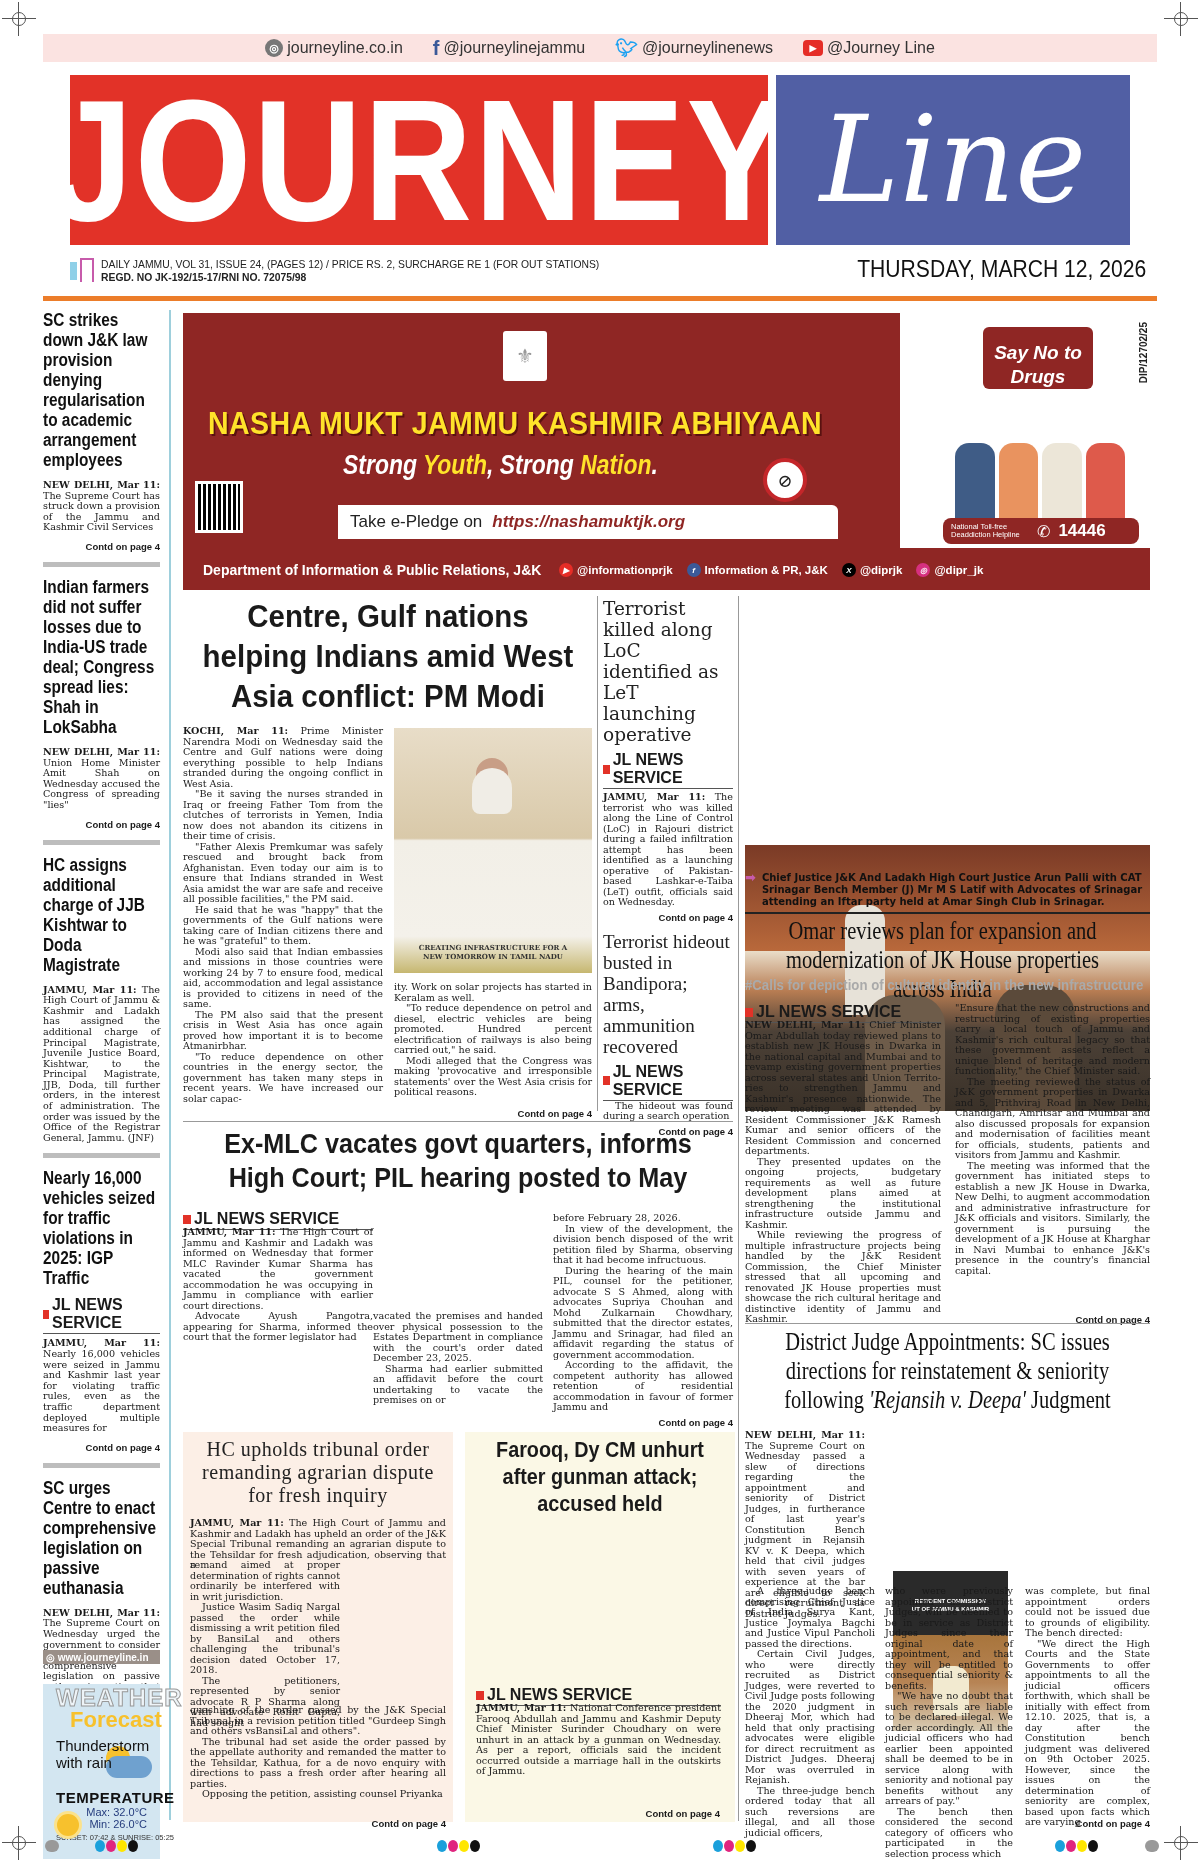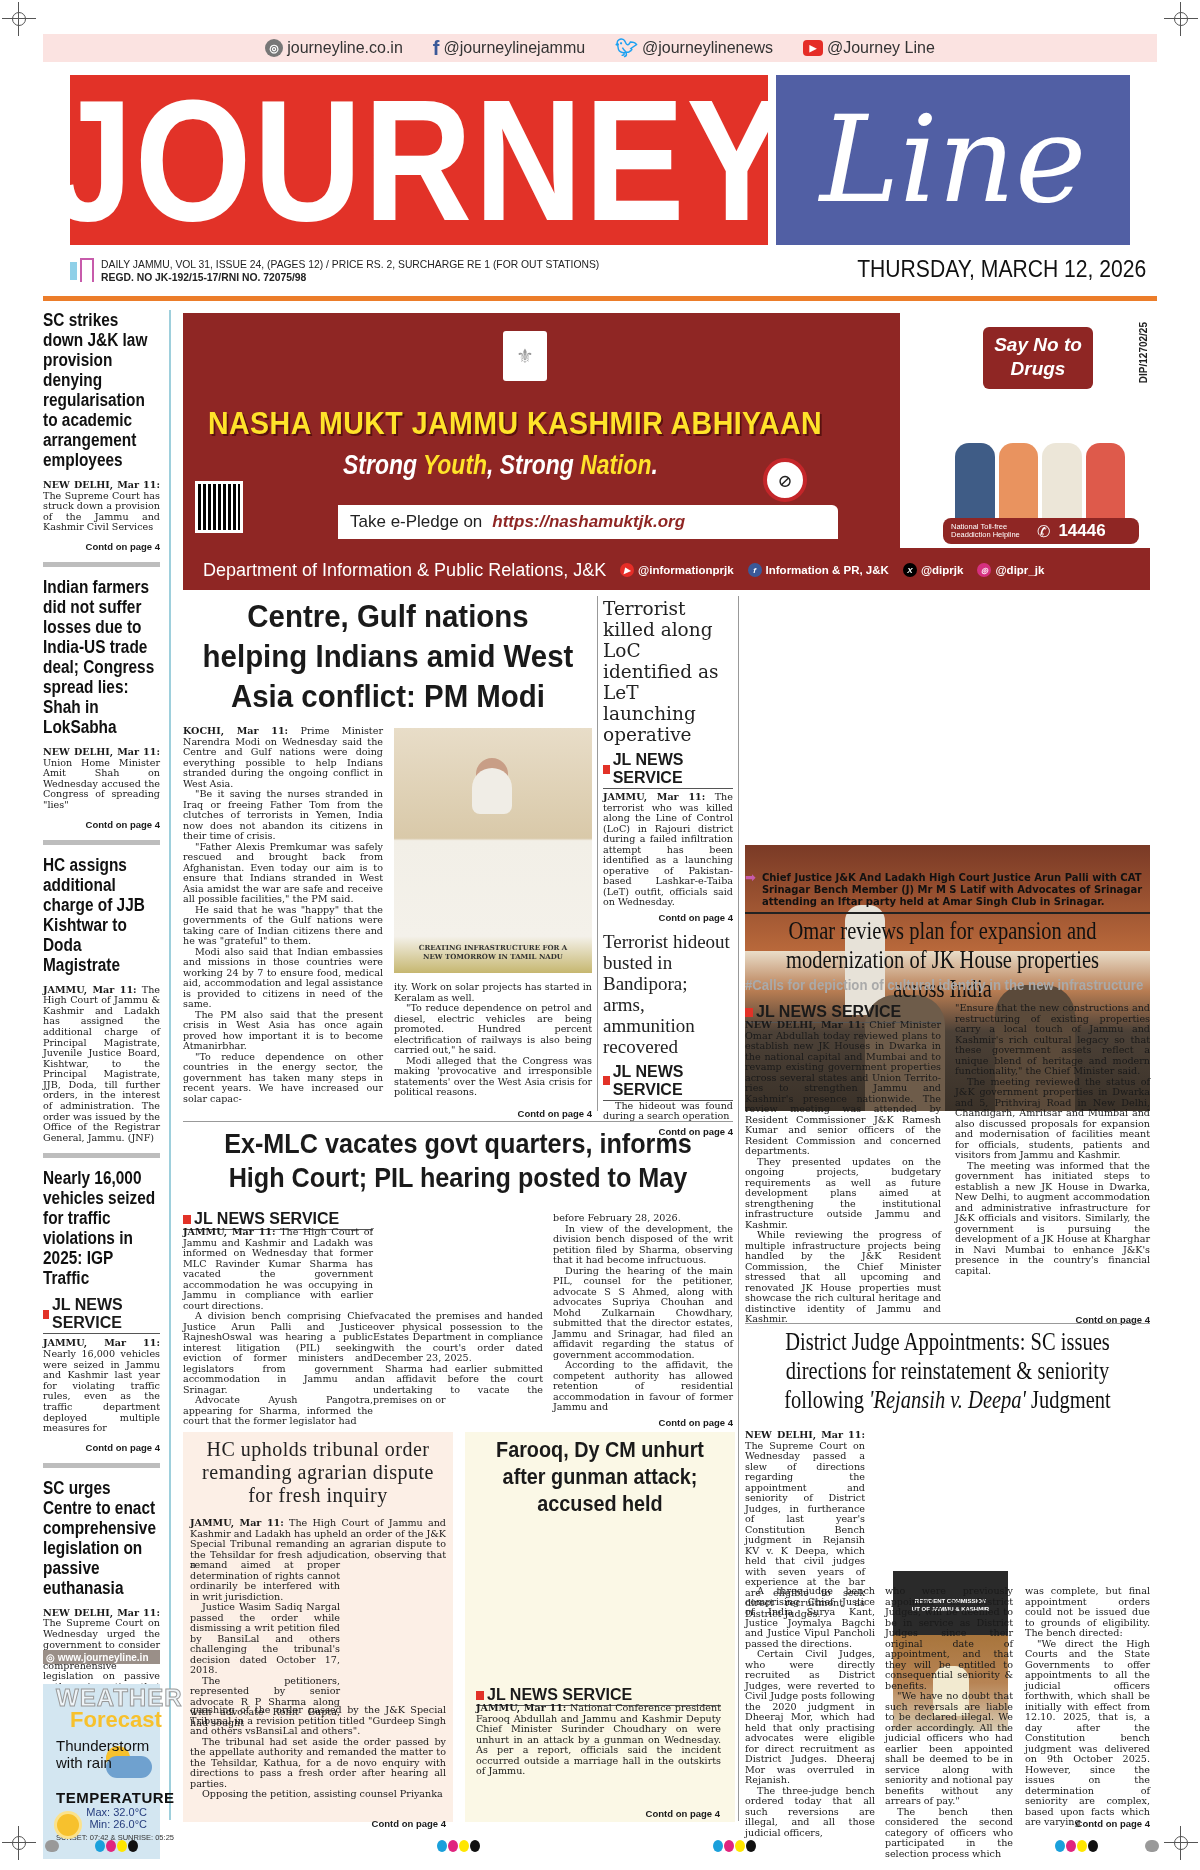--- a/index.html
+++ b/index.html
@@ -59,28 +59,28 @@
   .ad { left: 183px; top: 313px; width: 967px; height: 277px; background: #8f2624; overflow: hidden; }
   .ad-white { position: absolute; right: 0; top: 0; width: 250px; height: 235px; background: #fff; border-radius: 0 0 0 0; }
   .ad-emblem { position: absolute; left: 320px; top: 18px; width: 44px; height: 50px; background: #fff; border-radius: 3px; display: flex; align-items: center; justify-content: center; font-size: 20px; color: #999; }
   .ad-title { position: absolute; left: 25px; top: 93px; font-family: "Liberation Sans", sans-serif; font-weight: 900; font-size: 31px; color: #ffe32a; letter-spacing: 0.5px; transform: scaleX(0.92); transform-origin: left; white-space: nowrap; text-shadow: 2px 2px 0 #5a1110; }
   .ad-sub { position: absolute; left: 160px; top: 137px; font-family: "Liberation Sans", sans-serif; font-weight: bold; font-style: italic; font-size: 27px; color: #fff; transform: scaleX(0.85); transform-origin: left; white-space: nowrap; }
   .ad-sub .y { color: #ffe32a; }
   .ad-qr { position: absolute; left: 12px; top: 168px; width: 48px; height: 52px; background: repeating-linear-gradient(90deg,#000 0 3px,#fff 3px 5px), #fff; border: 3px solid #fff; }
   .ad-pledge { position: absolute; left: 155px; top: 192px; width: 500px; height: 34px; background: #fff; border-radius: 0 6px 0 0; font-family: "Liberation Sans", sans-serif; font-size: 17px; display: flex; align-items: center; padding-left: 12px; gap: 10px; color: #222; }
   .ad-pledge b { color: #8f2624; font-style: italic; }
   .ad-nosign { position: absolute; left: 580px; top: 145px; width: 44px; height: 44px; border-radius: 50%; border: 4px solid #c4262a; background: #fff; color: #222; display: flex; align-items: center; justify-content: center; font-size: 18px; }
-  .ad-sayno { position: absolute; left: 800px; top: 14px; width: 110px; height: 62px; background: #8f2624; border-radius: 6px; color: #fff; font-family: "Liberation Sans", sans-serif; font-weight: bold; font-style: italic; font-size: 19px; text-align: center; line-height: 24px; padding-top: 6px; }
+  .ad-sayno { position: absolute; left: 800px; top: 14px; width: 110px; height: 62px; background: #8f2624; border-radius: 6px; color: #fff; font-family: "Liberation Sans", sans-serif; font-weight: bold; font-style: italic; font-size: 19px; text-align: center; line-height: 24px; padding-top: 14px; }
   .ad-people { position: absolute; left: 772px; top: 90px; width: 170px; height: 120px; display: flex; align-items: flex-end; gap: 4px; }
   .ad-people div { flex: 1; height: 80px; border-radius: 14px 14px 0 0; }
   .ad-helpline { position: absolute; left: 760px; top: 205px; width: 196px; height: 26px; background: #8f2624; border-radius: 8px; color: #fff; font-family: "Liberation Sans", sans-serif; display: flex; align-items: center; padding: 0 8px; gap: 8px; }
   .ad-helpline small { font-size: 7.5px; line-height: 8px; width: 78px; }
   .ad-helpline b { font-size: 17px; }
   .ad-foot { position: absolute; left: 0; bottom: 0; width: 100%; height: 40px; display: flex; align-items: center; font-family: "Liberation Sans", sans-serif; color: #fff; }
-  .ad-dept { font-weight: normal; font-size: 18px; padding-left: 20px; width: 437px; }
+  .ad-dept { font-weight: bold; font-size: 14px; padding-left: 20px; width: 376px; }
   .ad-handles { display: flex; gap: 14px; font-size: 11.5px; font-weight: bold; align-items: center; }
   .ad-handles span { display: inline-flex; align-items: center; gap: 4px; }
   .hb { width: 14px; height: 14px; border-radius: 50%; display: inline-flex; align-items: center; justify-content: center; font-size: 8px; color: #fff; }
   .dip { position: absolute; left: 1138px; top: 322px; font-family: "Liberation Sans", sans-serif; font-weight: bold; font-size: 10px; color: #222; writing-mode: vertical-rl; transform: rotate(180deg); }
 
   
   .main-head { left: 183px; top: 596px; width: 410px; text-align: center; font-family: "Liberation Sans", sans-serif; font-weight: bold; font-size: 32px; line-height: 40px; transform: scaleX(0.92); }
   .body-txt { font-size: 9.6px; line-height: 10.5px; text-align: justify; }
   .body-txt p { text-indent: 12px; }
   .body-txt p.first { text-indent: 0; }
@@ -318,21 +318,20 @@
   <p>The meeting reviewed the status of J&amp;K government properties in Dwarka and 5, Prithviraj Road in New Delhi, Chandigarh, Amritsar and Mumbai and also discussed proposals for expansion and modernisation of facilities meant for officials, students, patients and visitors from Jammu and Kashmir.</p>
   <p>The meeting was informed that the government has initiated steps to establish a new JK House in Dwarka, New Delhi, to augment accommodation and administrative infrastructure for J&amp;K officials and visitors. Similarly, the government is pursuing the development of a JK House at Kharghar in Navi Mumbai to enhance J&amp;K's presence in the country's financial capital.</p>
 </div>
 <div class="abs contd" style="left:1040px;top:1306px;width:110px">Contd on page 4</div>
 
 <div class="abs" style="left:183px;top:1121px;width:550px;height:1px;background:#999"></div>
 <div class="abs" style="left:183px;top:1127px;width:550px;text-align:center;font-family:'Liberation Sans',sans-serif;font-weight:bold;font-size:28px;line-height:34px;transform:scaleX(0.9)">Ex-MLC vacates govt quarters, informs High Court; PIL hearing posted to May</div>
 <div class="abs jl-tag" style="left:183px;top:1210px;width:190px">JL NEWS SERVICE</div>
 <div class="abs body-txt" style="left:183px;top:1227px;width:190px">
   <p class="first"><b>JAMMU, Mar 11:</b> <span>The High Court of Jammu and Kashmir and Ladakh was informed on Wednesday that former MLC Ravinder Kumar Sharma has vacated the government accommodation he was occupying in Jammu in compliance with earlier court directions.</span></p>
-  <p>A division bench comprising Chief Justice Arun Palli and Justice RajneshOswal was hearing a public interest litigation (PIL) seeking eviction of former ministers and legislators from government accommodation in Jammu and Srinagar.</p>
   <p>Advocate Ayush Pangotra, appearing for Sharma, informed the court that the former legislator had</p>
 </div>
 
 <div class="abs body-txt" style="left:373px;top:1311px;width:170px">
   <p class="first">vacated the premises and handed over physical possession to the Estates Department in compliance with the court's order dated December 23, 2025.</p>
   <p>Sharma had earlier submitted an affidavit before the court undertaking to vacate the premises on or</p>
 </div>
 <div class="abs body-txt" style="left:553px;top:1213px;width:180px">
   <p class="first">before February 28, 2026.</p>
   <p>In view of the development, the division bench disposed of the writ petition filed by Sharma, observing that it had become infructuous.</p>

